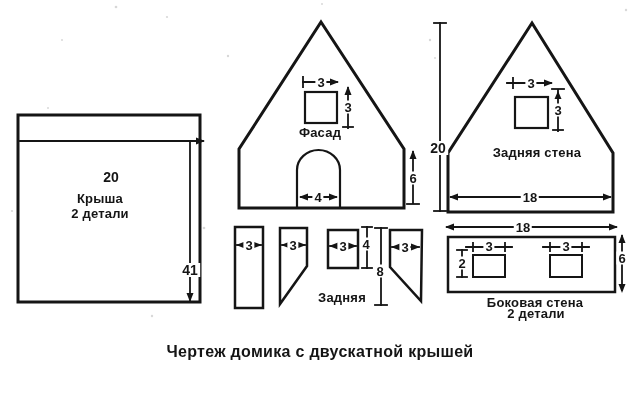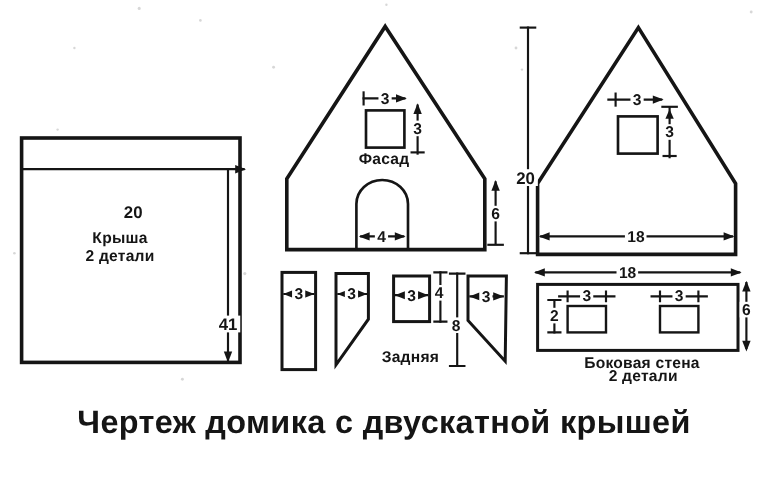--- a/index.html
+++ b/index.html
@@ -15,21 +15,21 @@
   }
   .canvas svg { position:absolute; left:0; top:0; }
   .lbl {
     position:absolute; transform:translate(-50%,-50%);
     white-space:nowrap; color:var(--ink); font-weight:700;
     line-height:1; text-align:center;
   }
   .dim { font-size:13px; background:var(--paper); padding:0 2px; }
   .dim-lg { font-size:14px;margin-top:36px; }
   .pname { font-size:13px; letter-spacing:.2px; }
-  .caption { font-size:27px; letter-spacing:.3px; }
+  .caption { font-size:16px; letter-spacing:.3px; }
 </style>
 </head>
 <body>
 
 <div class="canvas">
 
   <svg width="640" height="403" viewBox="0 0 640 403" fill="none" stroke="currentColor" stroke-linecap="square">
 
     <g>
       <rect x="18" y="115" width="182" height="187" stroke-width="3"></rect>
@@ -153,20 +153,21 @@
   <span class="lbl pname" style="left:100px;top:213px">2 детали</span>
 
   <span class="lbl dim" style="left:321px;top:82px">3</span>
   <span class="lbl dim" style="left:348px;top:107px">3</span>
   <span class="lbl pname" style="left:320px;top:132px">Фасад</span>
   <span class="lbl dim" style="left:318px;top:197px">4</span>
   <span class="lbl dim" style="left:413px;top:178px">6</span>
 
   <span class="lbl dim" style="left:531px;top:83px">3</span>
   <span class="lbl dim" style="left:558px;top:110px">3</span>
+  <span class="lbl pname" style="left:537px;top:152px">Задняя стена</span>
   <span class="lbl dim" style="left:530px;top:197px">18</span>
   <span class="lbl dim dim-lg" style="left:438px;top:112px">20</span>
 
   <span class="lbl dim" style="left:249px;top:245px">3</span>
   <span class="lbl dim" style="left:293px;top:245px">3</span>
   <span class="lbl dim" style="left:343px;top:246px">3</span>
   <span class="lbl dim" style="left:366px;top:244px">4</span>
   <span class="lbl dim" style="left:380px;top:271px">8</span>
   <span class="lbl dim" style="left:405px;top:247px">3</span>
   <span class="lbl pname" style="left:342px;top:297px">Задняя</span>

